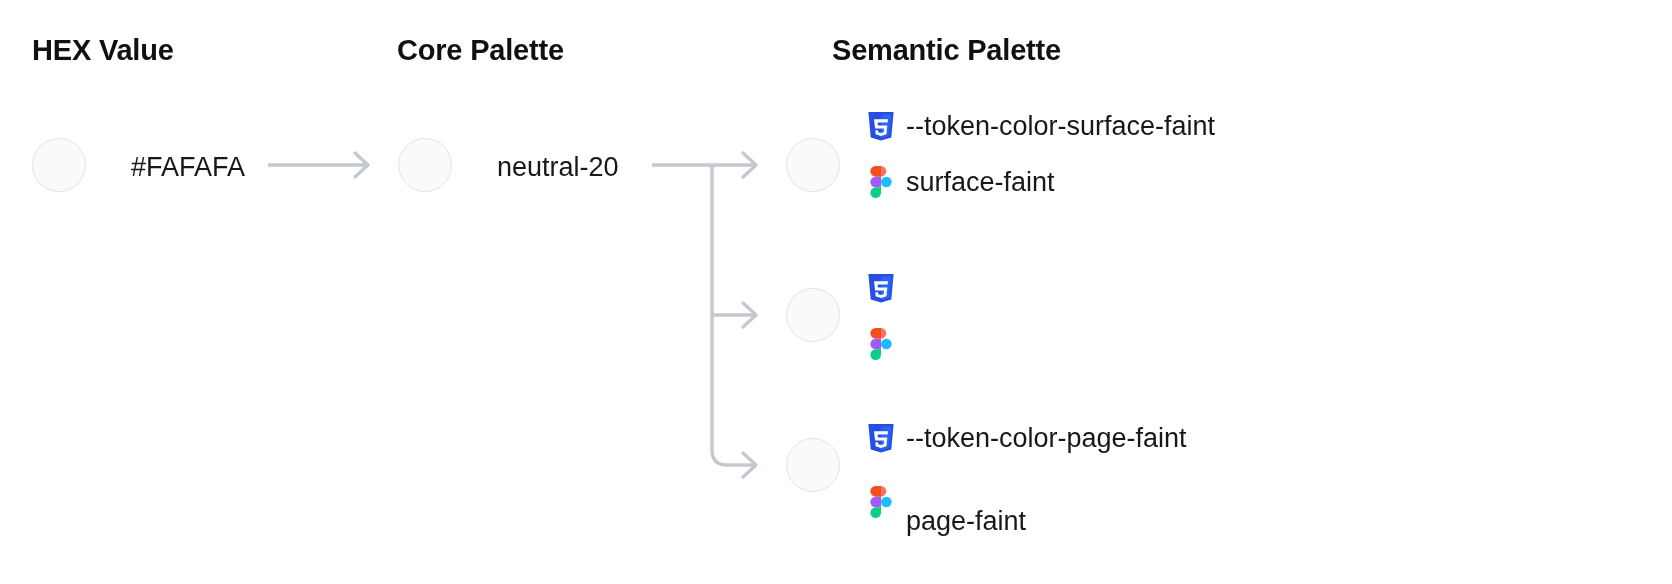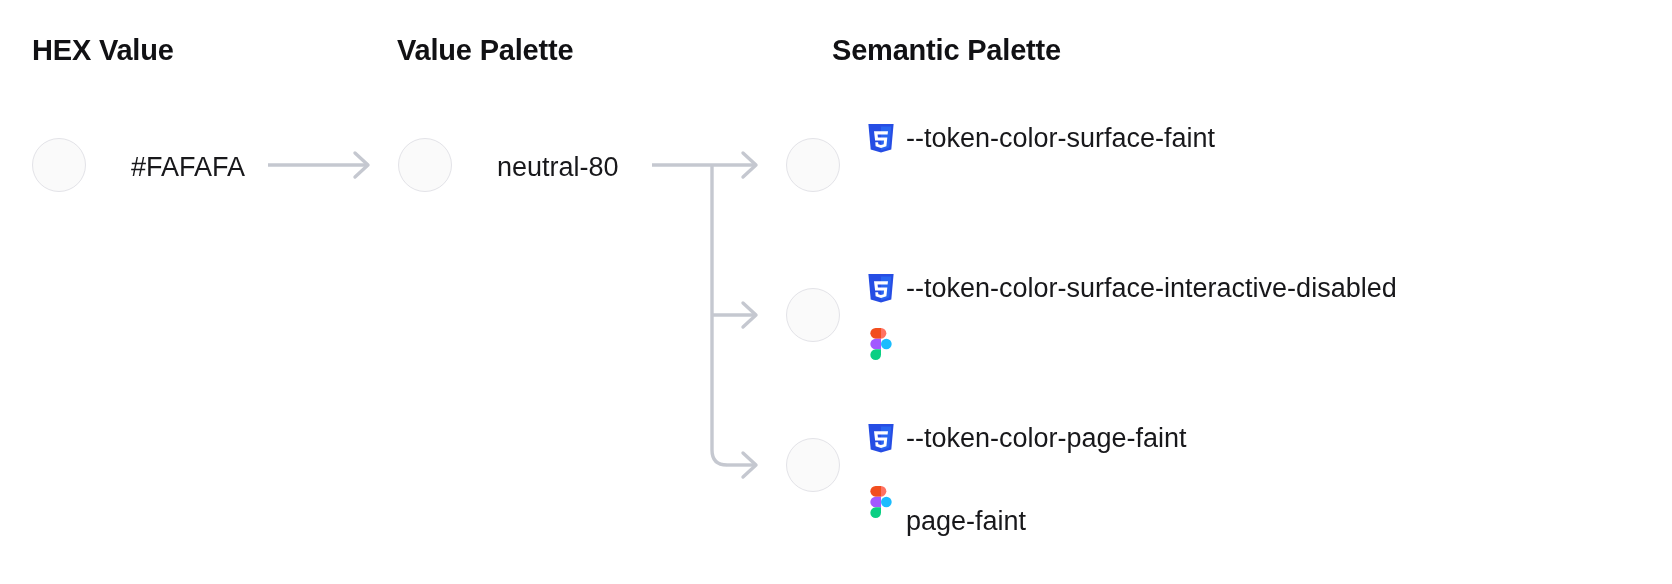--- a/index.html
+++ b/index.html
@@ -72,21 +72,21 @@
   }
 
   
   .sem-row {
     position: absolute;
     left: 866px;
     display: flex;
     flex-direction: column;
     gap: 16px;
   }
-  #sem-row-0 { top: 118px; }
+  #sem-row-0 { top: 106px; }
   #sem-row-1 { top: 268px; }
   #sem-row-2 { top: 418px; gap: 24px; }
 
   .sem-line {
     display: flex;
     align-items: center;
     gap: 10px;
     height: 40px;
   }
 
@@ -105,21 +105,21 @@
     display: block;
   }
   .glyph svg { display: block; }
 </style>
 </head>
 <body>
 
 <div id="stage" style="background: rgb(255, 255, 255);">
 
   <div class="col-heading" id="hd-hex" style="color: rgb(17, 17, 20);">HEX Value</div>
-  <div class="col-heading" id="hd-core" style="color: rgb(17, 17, 20);">Value Palette</div>
+  <div class="col-heading" id="hd-core" style="color: rgb(17, 17, 20);">Core Palette</div>
   <div class="col-heading" id="hd-semantic" style="color: rgb(17, 17, 20);">Semantic Palette</div>
 
   <svg id="connectors" viewBox="0 0 1672 584" xmlns="http://www.w3.org/2000/svg">
     <g fill="none" stroke="#C5C8D0" stroke-width="3.4" stroke-linecap="butt" stroke-linejoin="round">
 
       <path d="M 268 165 L 368 165"></path>
       <path d="M 355 153 L 368 165 L 355 177" fill="none" stroke-linecap="round"></path>
 
       <path d="M 652 165 L 712 165"></path>
       <path d="M 712 165 L 712 450 Q 712 465 727 465"></path>
@@ -132,81 +132,92 @@
 
       <path d="M 727 465 L 756 465"></path>
       <path d="M 743 453 L 756 465 L 743 477" stroke-linecap="round"></path>
     </g>
   </svg>
 
   <div class="swatch" id="sw-hex" style="background: rgb(250, 250, 250); border-color: rgb(227, 227, 232);"></div>
   <div class="value-label" id="lbl-hex" style="color: rgb(24, 24, 27);">#FAFAFA</div>
 
   <div class="swatch" id="sw-core" style="background: rgb(250, 250, 250); border-color: rgb(227, 227, 232);"></div>
-  <div class="value-label" id="lbl-core" style="color: rgb(24, 24, 27);">neutral-80</div>
+  <div class="value-label" id="lbl-core" style="color: rgb(24, 24, 27);">neutral-20</div>
 
   <div class="swatch" id="sw-sem-0" style="background: rgb(250, 250, 250); border-color: rgb(227, 227, 232);"></div>
   <div class="swatch" id="sw-sem-1" style="background: rgb(250, 250, 250); border-color: rgb(227, 227, 232);"></div>
   <div class="swatch" id="sw-sem-2" style="background: rgb(250, 250, 250); border-color: rgb(227, 227, 232);"></div>
 
   <div class="sem-row" id="sem-row-0">
     <div class="sem-line">
       <span class="glyph">
         <svg width="30" height="32" viewBox="0 0 30 32" xmlns="http://www.w3.org/2000/svg">
           <path d="M2.4 2 L27.6 2 L25.3 27.4 L15 30.6 L4.7 27.4 Z" fill="#264DE4"></path>
           <path d="M15 4.6 L15 28.2 L23.3 25.6 L25.2 4.6 Z" fill="#2965F1"></path>
           <path d="M8 9.2 L22 9.2 L21.6 12.4 L11.6 12.4 L11.9 15.4 L21.3 15.4 L20.4 24.2 L15 25.9 L9.6 24.2 L9.3 20.3 L12.1 20.3 L12.3 22.3 L15 23.1 L17.7 22.3 L18 18.5 L9.1 18.5 Z" fill="#FFFFFF"></path>
         </svg>
       </span>
       <span class="sem-text" style="color: rgb(24, 24, 27);">--token-color-surface-faint</span>
-    </div>
-  </div>
-
-  <div class="sem-row" id="sem-row-1">
-    <div class="sem-line">
-      <span class="glyph">
-        <svg width="30" height="32" viewBox="0 0 30 32" xmlns="http://www.w3.org/2000/svg">
-          <path d="M2.4 2 L27.6 2 L25.3 27.4 L15 30.6 L4.7 27.4 Z" fill="#264DE4"></path>
-          <path d="M15 4.6 L15 28.2 L23.3 25.6 L25.2 4.6 Z" fill="#2965F1"></path>
-          <path d="M8 9.2 L22 9.2 L21.6 12.4 L11.6 12.4 L11.9 15.4 L21.3 15.4 L20.4 24.2 L15 25.9 L9.6 24.2 L9.3 20.3 L12.1 20.3 L12.3 22.3 L15 23.1 L17.7 22.3 L18 18.5 L9.1 18.5 Z" fill="#FFFFFF"></path>
-        </svg>
-      </span>
-      <span class="sem-text" style="color: rgb(24, 24, 27);">--token-color-surface-interactive-disabled</span>
     </div>
     <div class="sem-line">
       <span class="glyph">
         <svg width="30" height="32" viewBox="0 0 24 36" xmlns="http://www.w3.org/2000/svg">
           <path d="M6 0 h6 v12 H6 a6 6 0 0 1 0-12 z" fill="#F24E1E"></path>
           <path d="M12 0 h0 a6 6 0 0 1 0 12 h-0 z" fill="#FF7262"></path>
           <path d="M6 12 h6 v12 H6 a6 6 0 0 1 0-12 z" fill="#A259FF"></path>
           <circle cx="18" cy="18" r="6" fill="#1ABCFE"></circle>
           <path d="M6 24 h6 v6 a6 6 0 1 1 -6-6 z" fill="#0ACF83"></path>
         </svg>
       </span>
+      <span class="sem-text" style="color: rgb(24, 24, 27);">surface-faint</span>
     </div>
   </div>
 
-  <div class="sem-row" id="sem-row-2">
+  <div class="sem-row" id="sem-row-1">
     <div class="sem-line">
       <span class="glyph">
         <svg width="30" height="32" viewBox="0 0 30 32" xmlns="http://www.w3.org/2000/svg">
           <path d="M2.4 2 L27.6 2 L25.3 27.4 L15 30.6 L4.7 27.4 Z" fill="#264DE4"></path>
           <path d="M15 4.6 L15 28.2 L23.3 25.6 L25.2 4.6 Z" fill="#2965F1"></path>
           <path d="M8 9.2 L22 9.2 L21.6 12.4 L11.6 12.4 L11.9 15.4 L21.3 15.4 L20.4 24.2 L15 25.9 L9.6 24.2 L9.3 20.3 L12.1 20.3 L12.3 22.3 L15 23.1 L17.7 22.3 L18 18.5 L9.1 18.5 Z" fill="#FFFFFF"></path>
         </svg>
       </span>
-      <span class="sem-text" style="color: rgb(24, 24, 27);">--token-color-page-faint</span>
     </div>
     <div class="sem-line">
       <span class="glyph">
         <svg width="30" height="32" viewBox="0 0 24 36" xmlns="http://www.w3.org/2000/svg">
           <path d="M6 0 h6 v12 H6 a6 6 0 0 1 0-12 z" fill="#F24E1E"></path>
           <path d="M12 0 h0 a6 6 0 0 1 0 12 h-0 z" fill="#FF7262"></path>
           <path d="M6 12 h6 v12 H6 a6 6 0 0 1 0-12 z" fill="#A259FF"></path>
           <circle cx="18" cy="18" r="6" fill="#1ABCFE"></circle>
           <path d="M6 24 h6 v6 a6 6 0 1 1 -6-6 z" fill="#0ACF83"></path>
         </svg>
       </span>
+    </div>
+  </div>
+
+  <div class="sem-row" id="sem-row-2">
+    <div class="sem-line">
+      <span class="glyph">
+        <svg width="30" height="32" viewBox="0 0 30 32" xmlns="http://www.w3.org/2000/svg">
+          <path d="M2.4 2 L27.6 2 L25.3 27.4 L15 30.6 L4.7 27.4 Z" fill="#264DE4"></path>
+          <path d="M15 4.6 L15 28.2 L23.3 25.6 L25.2 4.6 Z" fill="#2965F1"></path>
+          <path d="M8 9.2 L22 9.2 L21.6 12.4 L11.6 12.4 L11.9 15.4 L21.3 15.4 L20.4 24.2 L15 25.9 L9.6 24.2 L9.3 20.3 L12.1 20.3 L12.3 22.3 L15 23.1 L17.7 22.3 L18 18.5 L9.1 18.5 Z" fill="#FFFFFF"></path>
+        </svg>
+      </span>
+      <span class="sem-text" style="color: rgb(24, 24, 27);">--token-color-page-faint</span>
+    </div>
+    <div class="sem-line">
+      <span class="glyph">
+        <svg width="30" height="32" viewBox="0 0 24 36" xmlns="http://www.w3.org/2000/svg">
+          <path d="M6 0 h6 v12 H6 a6 6 0 0 1 0-12 z" fill="#F24E1E"></path>
+          <path d="M12 0 h0 a6 6 0 0 1 0 12 h-0 z" fill="#FF7262"></path>
+          <path d="M6 12 h6 v12 H6 a6 6 0 0 1 0-12 z" fill="#A259FF"></path>
+          <circle cx="18" cy="18" r="6" fill="#1ABCFE"></circle>
+          <path d="M6 24 h6 v6 a6 6 0 1 1 -6-6 z" fill="#0ACF83"></path>
+        </svg>
+      </span>
       <span class="sem-text" style="color: rgb(24, 24, 27); margin-top: 38px;">page-faint</span>
     </div>
   </div>
 
 </div>
 
 </body></html>

